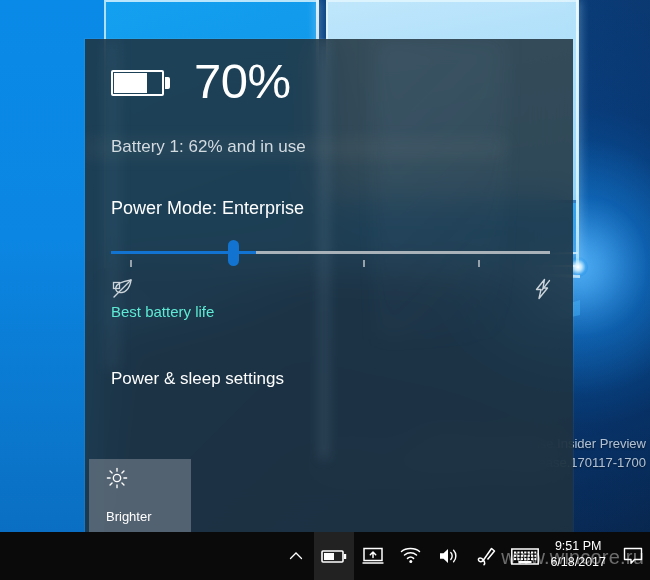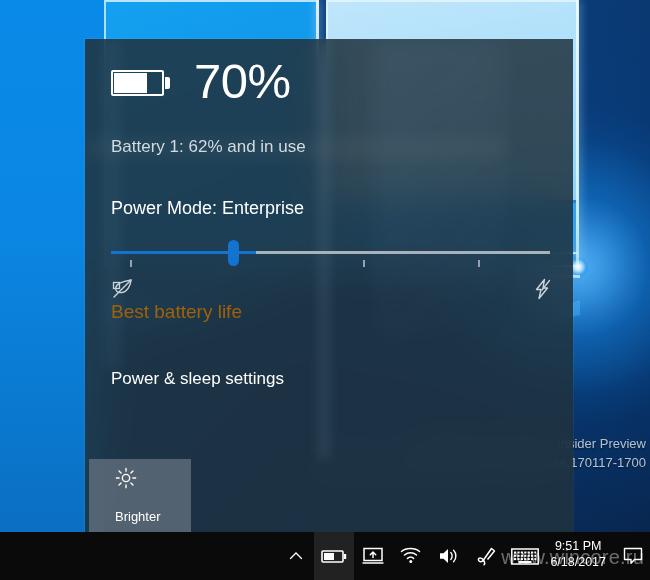--- a/index.html
+++ b/index.html
@@ -198,34 +198,34 @@
   }
 
   
   #ends {
     display: flex; justify-content: space-between; align-items: flex-start;
     margin-top: 6px; padding-left: 9px; padding-right: 3px;
   }
   .end-col { display: flex; flex-direction: column; }
   .end-col.right { align-items: flex-end; }
   .end-ico { height: 22px; margin-bottom: 3px; }
-  .end-lbl { color: #a16207; font-size: 19px; line-height: 18px; }
+  .end-lbl { color: #5eead4; font-size: 15px; line-height: 18px; }
 
   #link-settings {
     display: inline-block; margin-top: 47px; margin-left: 9px;
     color: #ffffff; font-size: 17px; line-height: 22px;
     text-underline-offset: 3px;
     cursor: pointer;
   }
 
   
   #tile-brighter {
     position: absolute; left: 4px; top: 420px; width: 102px; height: 74px;
     background: rgba(118,128,138,0.62);
-    padding: 8px 26px;
+    padding: 8px 17px;
     display: flex; flex-direction: column; justify-content: space-between;
     cursor: pointer;
   }
   #tile-label { color: #ffffff; font-size: 13px; line-height: 16px; }
 
   
   #taskbar {
     position: absolute; left: 0; bottom: 0; width: 650px; height: 48px;
     background: #0a0a0a;
     display: flex; align-items: center; justify-content: flex-end;

